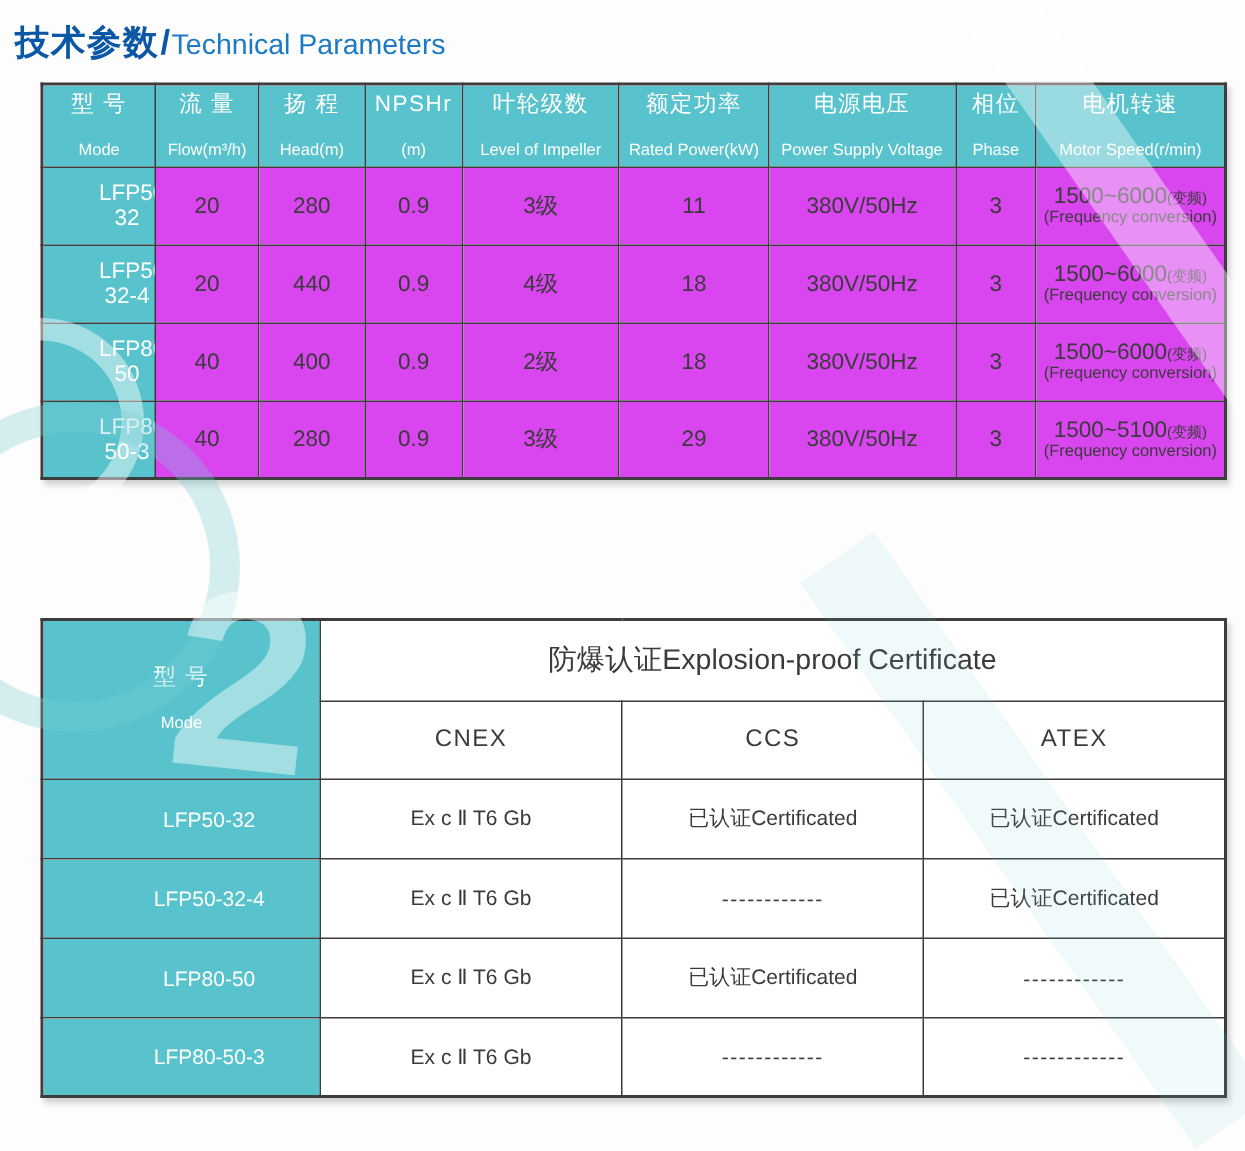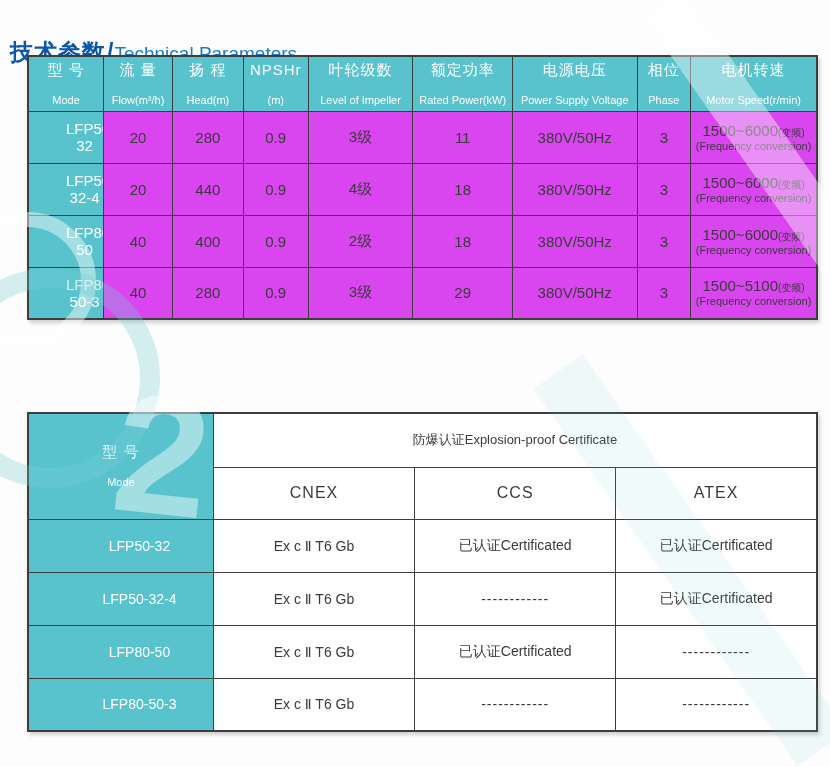--- a/index.html
+++ b/index.html
@@ -8,21 +8,21 @@
     font-family:"Liberation Sans","DejaVu Sans",sans-serif;
     position:relative;overflow:hidden;
   }
   .stage{position:relative;width:830px;height:767px;background:#fdfdfd;}
 
   
   .sec-title{position:absolute;left:10px;white-space:nowrap;}
   .sec-title .zh{font-size:23px;font-weight:bold;color:#0a56a7;letter-spacing:1px;}
   .sec-title .slash{font-size:23px;font-weight:bold;color:#0a56a7;margin:0 1px;}
   .sec-title .en{font-size:19px;font-weight:normal;color:#1b7ac6;}
-  #title-tech{top:13px;margin-top:24px;}
+  #title-tech{top:13px;}
   #title-cert{top:364px;}
 
   
   table{border-collapse:collapse;position:absolute;table-layout:fixed;
         box-shadow:2px 3px 4px rgba(0,0,0,0.18);background:#fff;}
   th,td{border:1px solid #3d3d3d;padding:0;text-align:center;vertical-align:middle;overflow:hidden;}
   table{border:2px solid #3d3d3d;}
 
   #tech-table{left:27px;top:55px;width:791px;}
   #tech-table thead tr{height:55px;}
@@ -35,21 +35,21 @@
   .speed-main{font-size:15px;line-height:17px;}
   .speed-note{font-size:10px;}
   .speed-sub{display:block;font-size:11px;line-height:13px;color:#3b3b3b;}
 
   #cert-table{left:27px;top:412px;width:791px;}
   #cert-table .hrow1{height:54px;}
   #cert-table .hrow2{height:52px;}
   #cert-table tbody tr{height:53px;}
   #cert-table th{font-weight:normal;}
   th.model-h{background:#58c3cd;color:#ffffff;}
-  th.group-h{background:#ffffff;color:#3b3b3b;font-size:13px;}
+  th.group-h{background:#ffffff;color:#3b3b3b;font-size:19px;}
   th.sub-h{background:#ffffff;color:#3b3b3b;font-size:16px;letter-spacing:1px;}
   #cert-table td{font-size:14px;color:#3b3b3b;background:#ffffff;}
   .dashes{letter-spacing:1px;color:#4a4a4a;}
 
   
   .watermark{position:absolute;left:0;top:0;width:830px;height:767px;pointer-events:none;z-index:6;overflow:hidden;}
   .wm{position:absolute;}
   .wm-stripe1{left:735px;top:-30px;width:48px;height:340px;background:rgba(255,255,255,0.40);transform:rotate(-35deg);}
   .wm-stripe2{left:660px;top:330px;width:60px;height:460px;background:rgba(120,205,213,0.10);transform:rotate(-35deg);}
   .wm-ring1{left:-42px;top:212px;width:108px;height:108px;border:15px solid rgba(255,255,255,0.45);border-radius:50%;}

